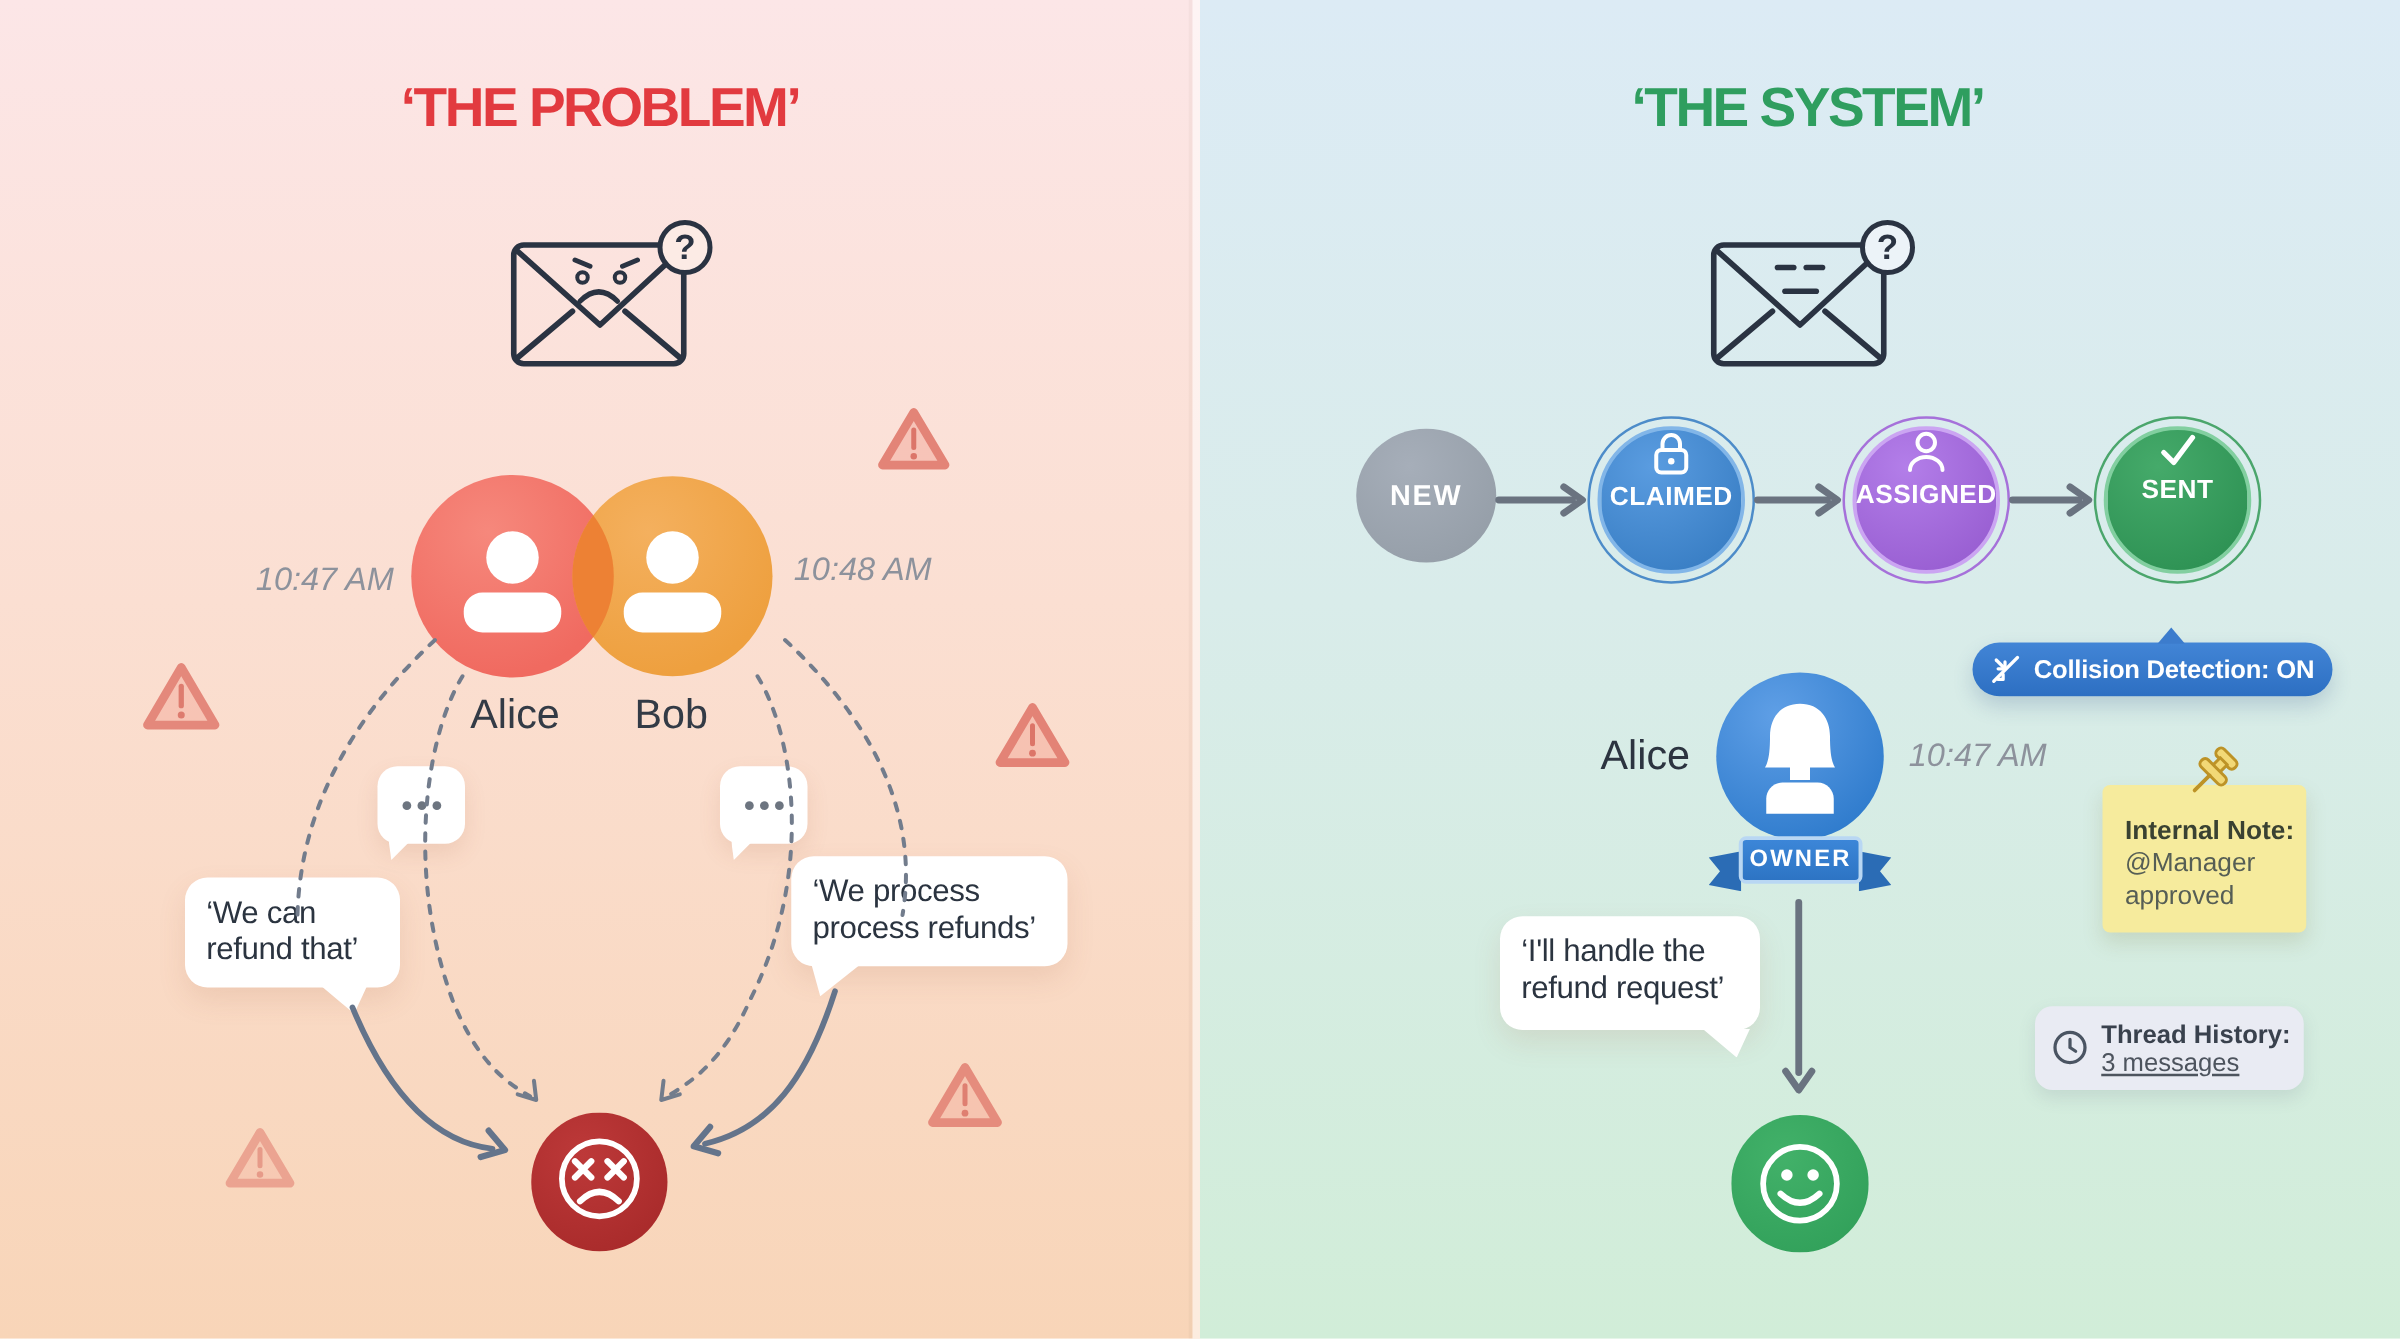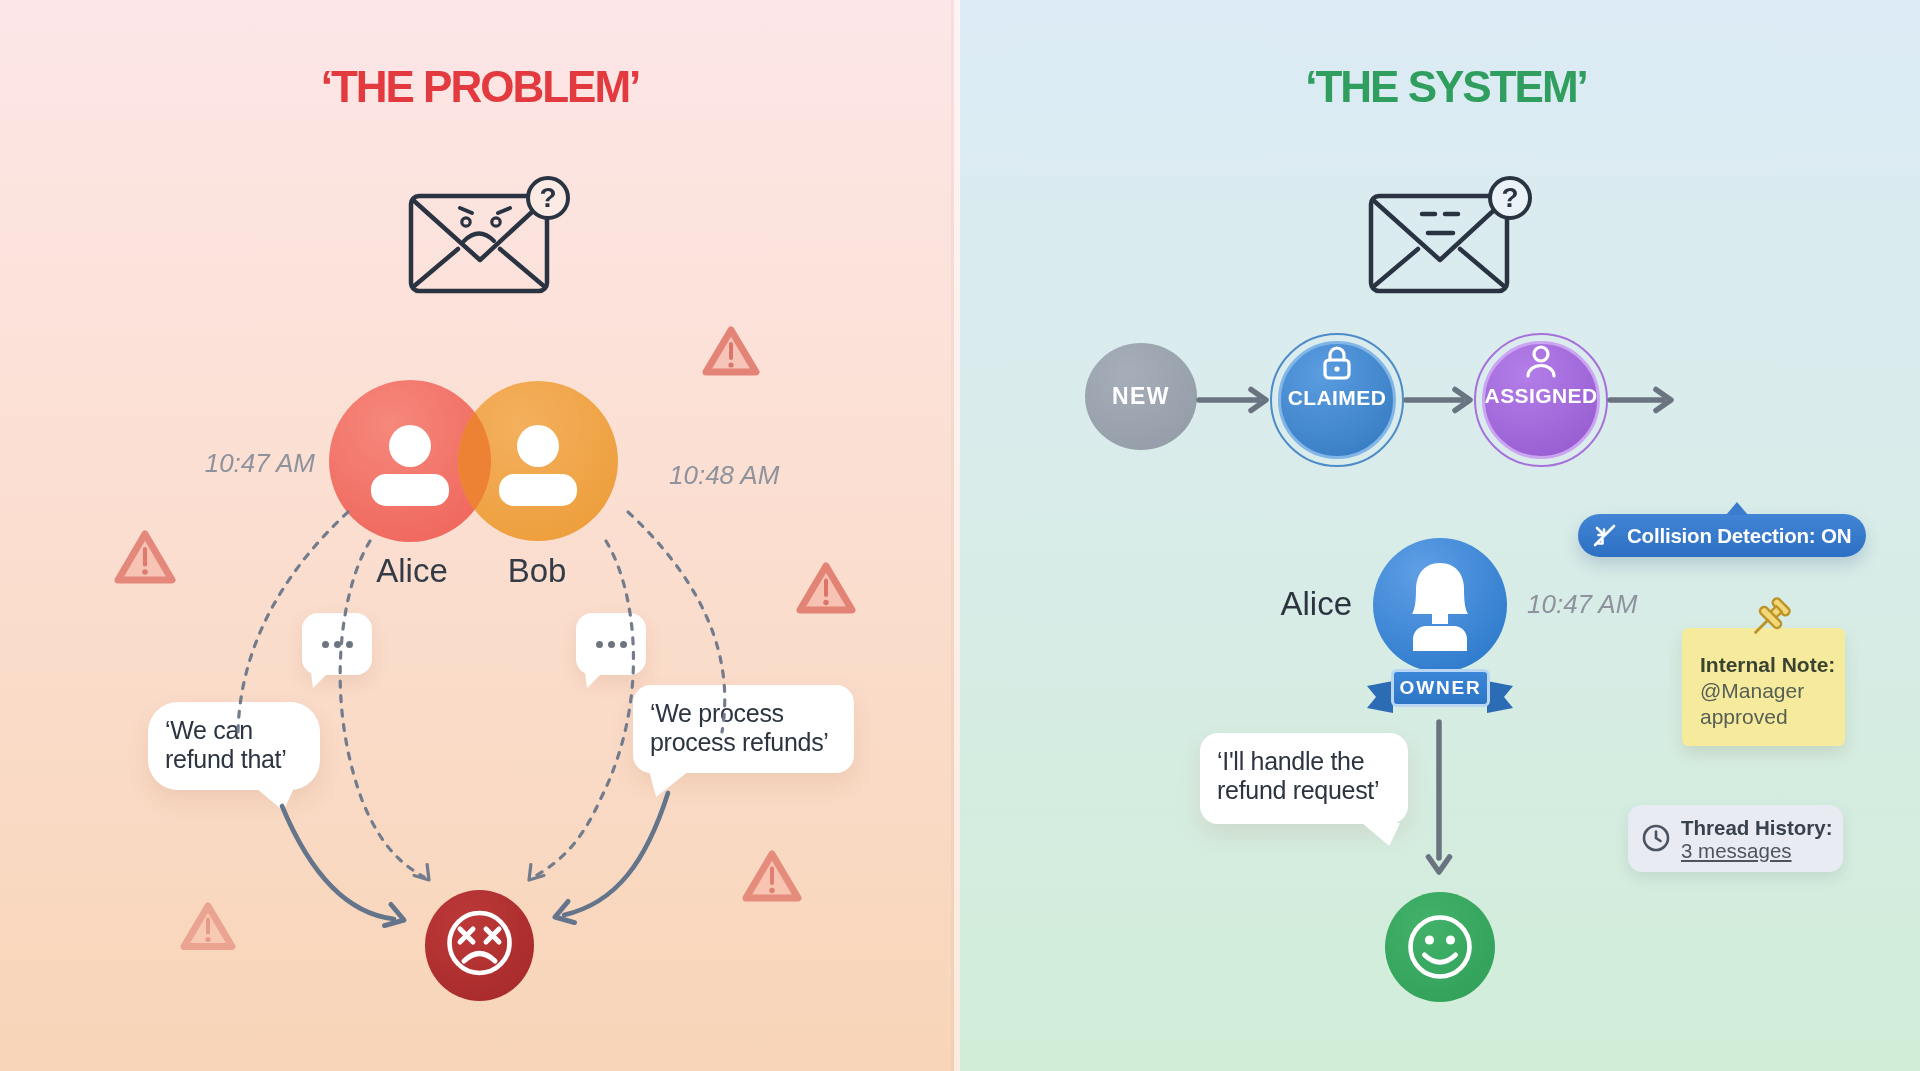--- a/index.html
+++ b/index.html
@@ -15,31 +15,31 @@
   #title-left { left:0; top:62px; color:#e23a3f; }
   #title-right { left:966px; top:62px; color:#2f9e5f; }
   .badge-q { width:44px; height:44px; border-radius:50%; border:4.5px solid #2a3342; text-align:center; line-height:36px; font-weight:bold; font-size:28px; color:#2a3342; }
   #badge-left { left:526px; top:176px; background:#fcebe5; }
   #badge-right { left:1488px; top:176px; background:#ecf3f8; }
   .avatar { border-radius:50%; }
   #avatar-alice { left:329px; top:380px; width:162px; height:162px; background:radial-gradient(circle at 38% 28%, #f6887c, #f06a60 75%); }
   #avatar-bob { left:458px; top:381px; width:160px; height:160px; background:radial-gradient(circle at 38% 28%, #f4b05e, #eea03f 75%); }
   .ts { font-size:26px; font-style:italic; color:#8d929c; }
   #ts-alice { left:115px; top:448px; width:200px; text-align:right; }
-  #ts-bob { left:635px; top:460px; width:200px;margin-left:34px; }
+  #ts-bob { left:635px; top:440px; width:200px; }
   .pname { font-size:33px; font-weight:500; color:#333b46; text-align:center; }
   #name-alice { left:332px; top:552px; width:160px; }
   #name-bob { left:457px; top:552px; width:160px; }
   .typing { width:70px; height:62px; background:#fff; border-radius:16px; box-shadow:0 8px 18px rgba(160,90,60,0.13); display:flex; align-items:center; justify-content:center; gap:5px; }
   #typing-left { left:302px; top:613px; }
   #typing-right { left:576px; top:613px; }
   .typing .dot { width:7px; height:7px; border-radius:50%; background:#6d7580; }
   .typing .tail { position:absolute; left:9px; bottom:-13px; width:17px; height:15px; background:#fff; clip-path:polygon(0 0, 100% 0, 12% 100%); }
   .qbubble { background:#fff; border-radius:18px; box-shadow:0 10px 22px rgba(160,90,60,0.13); font-size:25px; letter-spacing:-0.3px; line-height:29px; color:#2b3440; padding:14px 17px; }
-  #qbubble-left { left:148px; top:702px; width:172px; height:88px;border-radius:30px; }
+  #qbubble-left { left:148px; top:702px; width:172px; height:88px; }
   #qbubble-right { left:633px; top:685px; width:221px; height:88px; }
   #qbubble-owner { left:1200px; top:733px; width:208px; height:91px; }
   .tail-br { position:absolute; right:26px; bottom:-21px; width:38px; height:23px; background:#fff; clip-path:polygon(0 0, 100% 0, 72% 100%); }
   .tail-bl { position:absolute; left:16px; bottom:-24px; width:40px; height:26px; background:#fff; clip-path:polygon(0 0, 100% 0, 18% 100%); }
   #qbubble-owner .tail-br { right:8px; bottom:-22px; }
   
   .stage-plain { left:1085px; top:343px; width:112px; height:107px; border-radius:50%; background:radial-gradient(circle at 38% 28%, #a6aeb9, #969fa9 78%); display:flex; align-items:center; justify-content:center; }
   .stage-plain .slabel { font-size:23px; font-weight:bold; letter-spacing:1.5px; color:#fff; }
   .stage { width:134px; height:134px; border-radius:50%; }
   .stage .disc { position:absolute; inset:6px; border-radius:50%; display:flex; flex-direction:column; align-items:center; }
@@ -197,20 +197,28 @@
     <div class="disc">
       <svg width="36" height="36" viewBox="0 0 36 36">
         <g stroke="#fff" stroke-width="3.2" fill="none" stroke-linecap="round">
           <circle cx="18" cy="10" r="7"></circle>
           <path d="M 5,32 A 13,10.5 0 0 1 31,32"></path>
         </g>
       </svg>
       <span class="slabel">ASSIGNED</span>
     </div>
   </div>
+  <div class="abs stage" id="stage-sent">
+    <div class="disc">
+      <svg width="36" height="32" viewBox="0 0 36 32">
+        <path d="M 7,18 L 15,26 L 30,6" stroke="#fff" stroke-width="4.2" fill="none" stroke-linecap="round" stroke-linejoin="round"></path>
+      </svg>
+      <span class="slabel">SENT</span>
+    </div>
+  </div>
 
   <div class="abs" id="collision-pill">
     <div id="collision-pointer"></div>
     <svg width="27" height="27" viewBox="0 0 27 27">
       <g stroke="#fff" stroke-width="2.6" fill="none" stroke-linecap="round" stroke-linejoin="round">
         <path d="M 23,4 L 4,23"></path>
         <path d="M 6,6 L 13,13"></path>
         <path d="M 13,7.5 L 13,13 L 7.5,13"></path>
         <path d="M 11.5,17.5 L 11.5,21.5 L 7.5,21.5"></path>
       </g>

